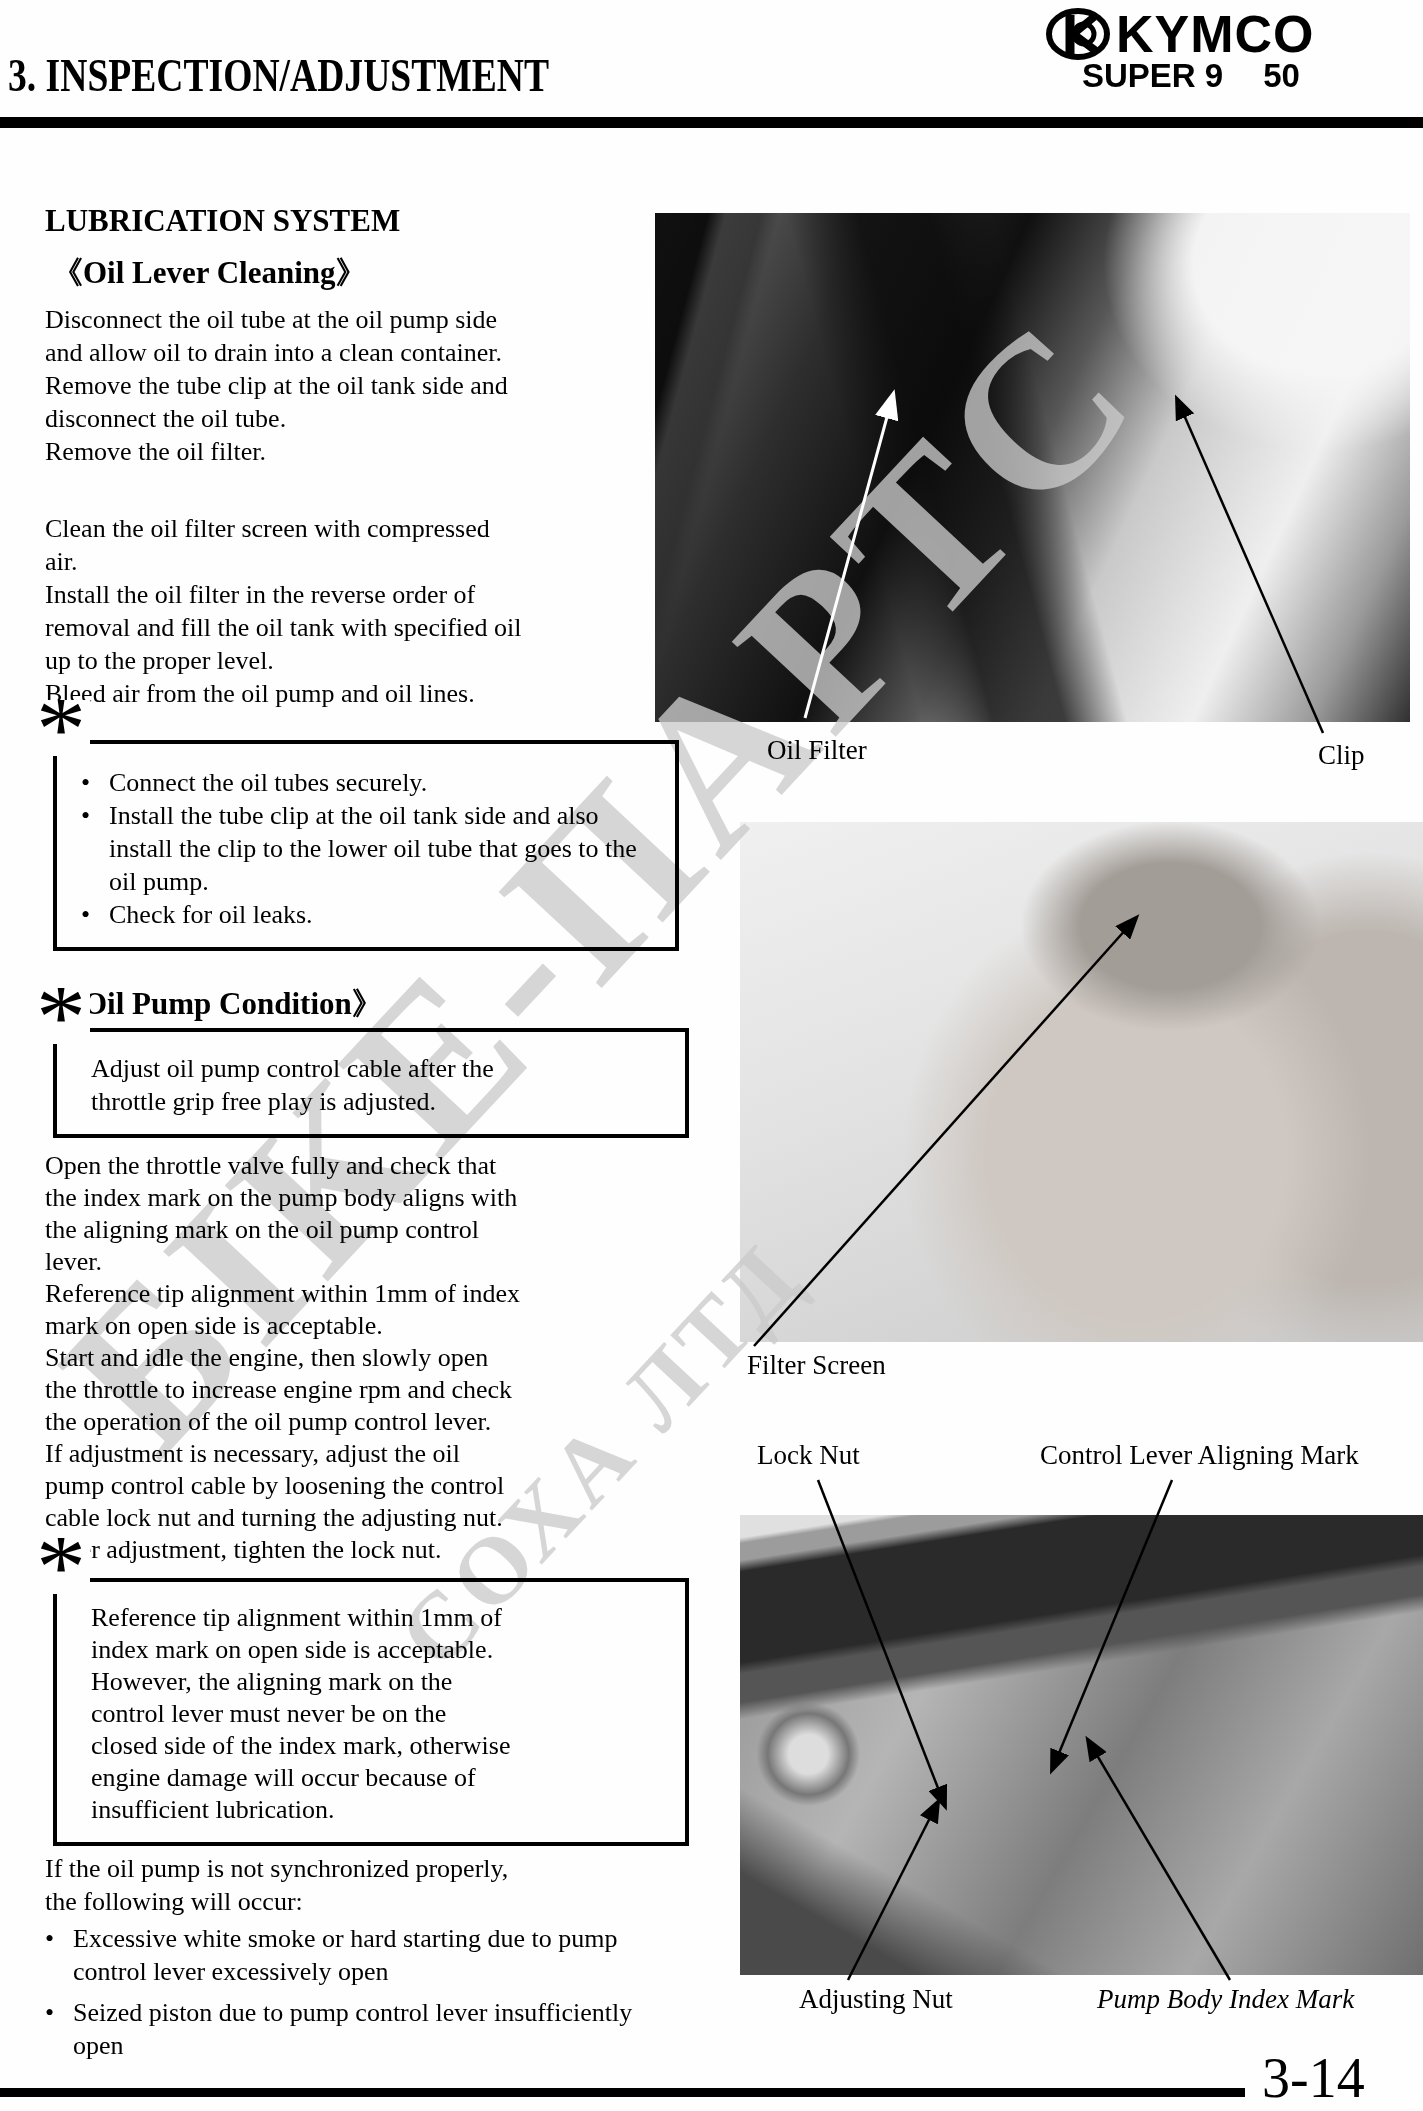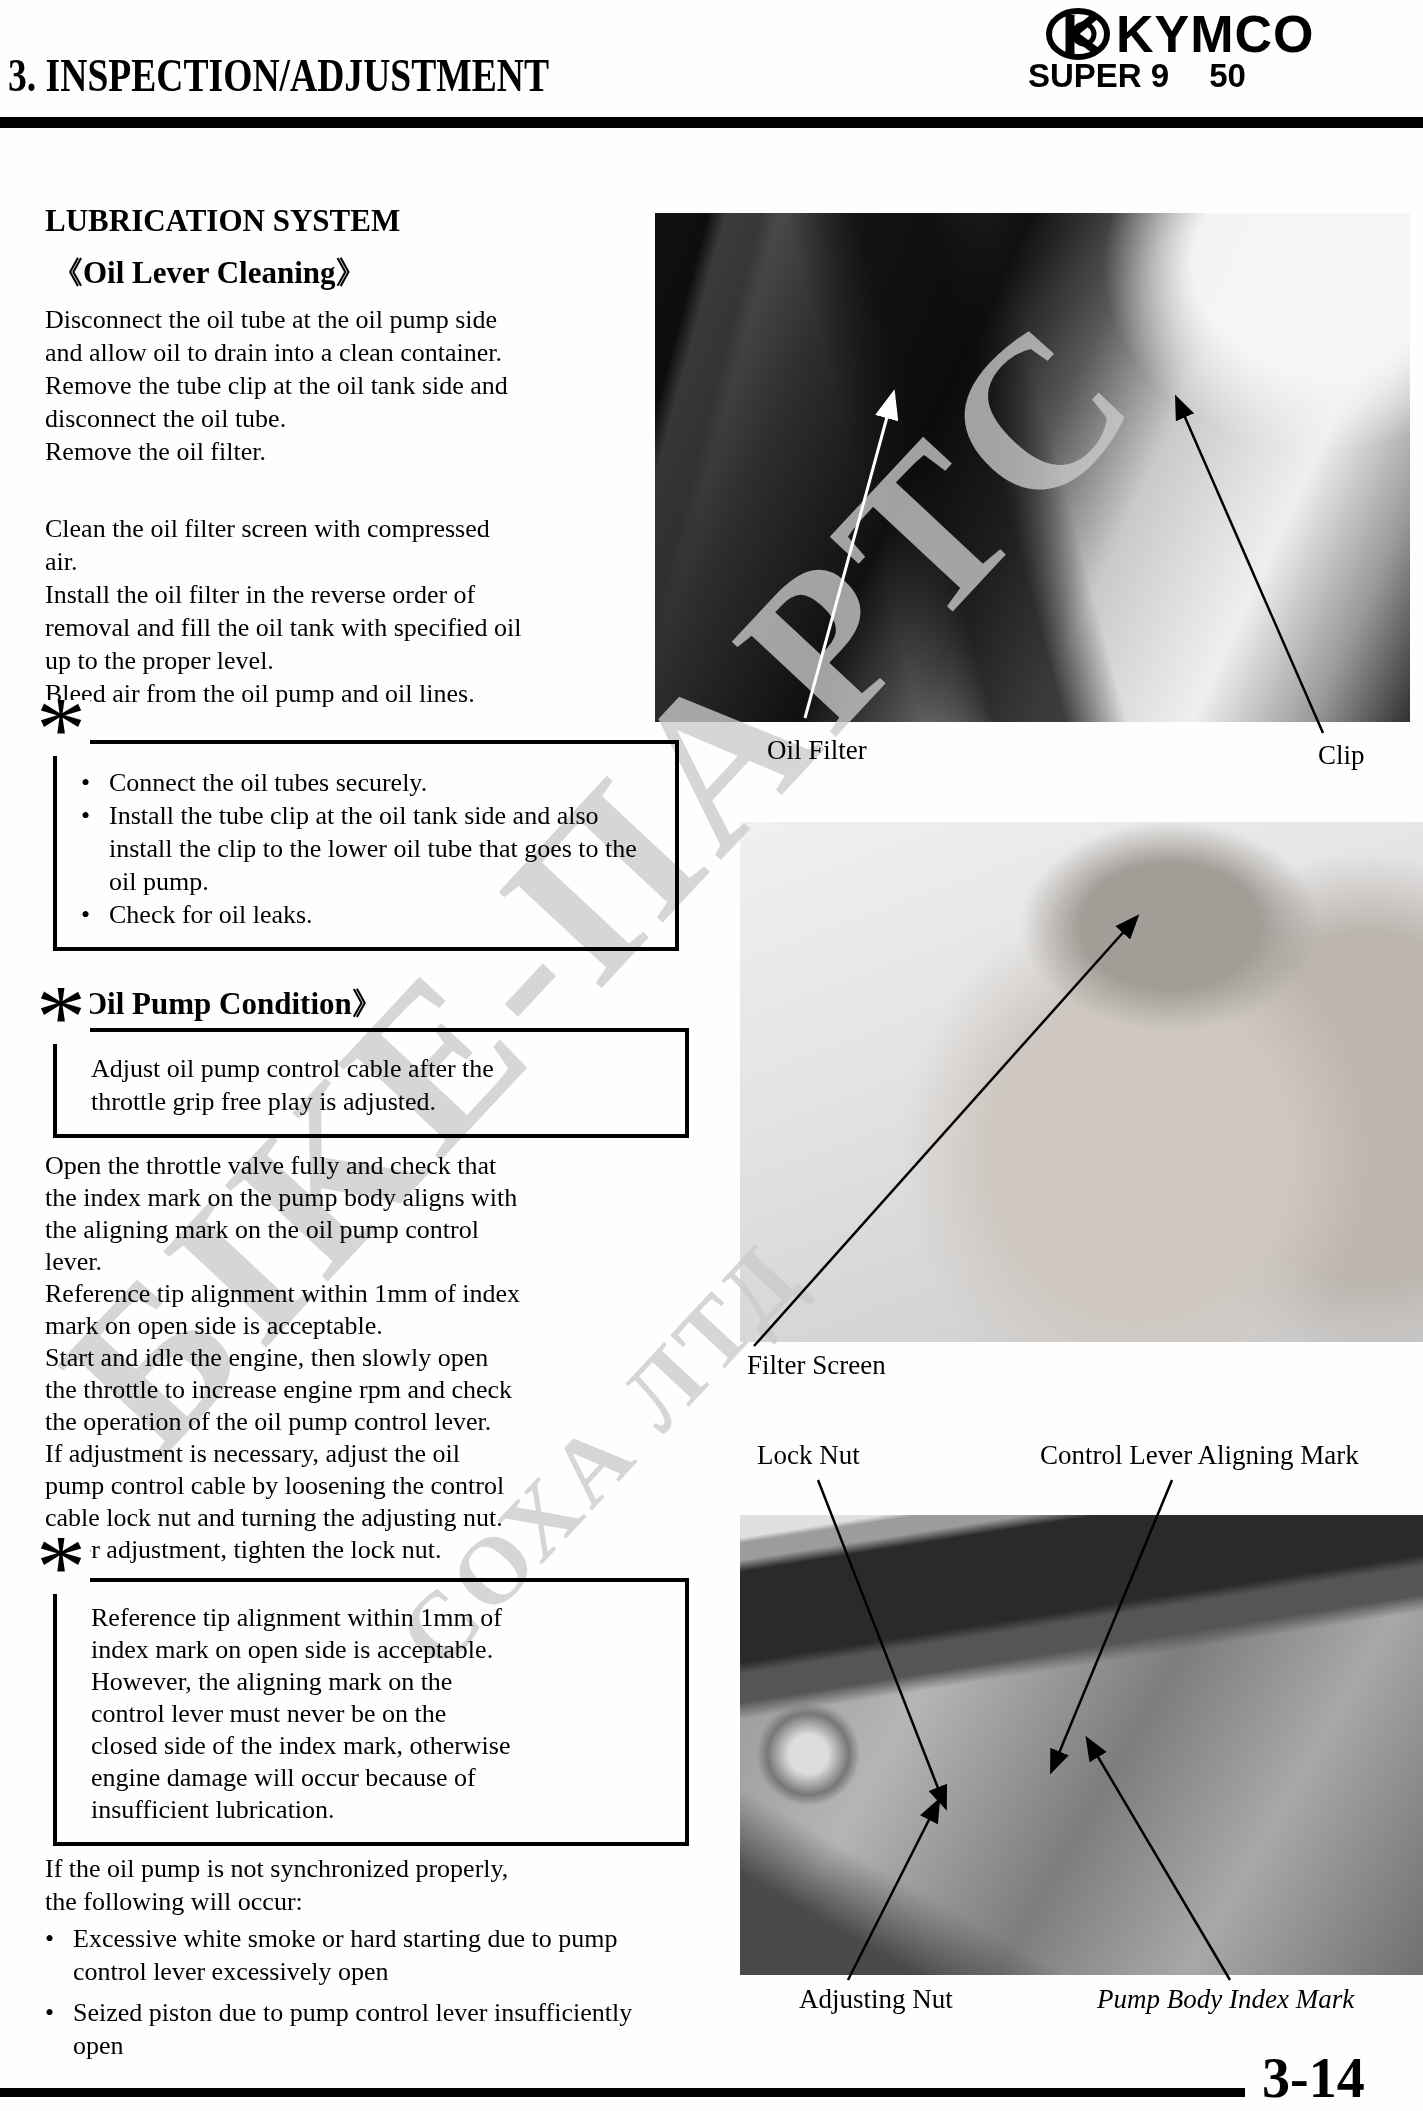--- a/index.html
+++ b/index.html
@@ -3,21 +3,21 @@
 <meta charset="utf-8">
 <style>
   html,body{margin:0;padding:0;background:#ffffff;}
   .page{position:relative;width:1423px;height:2111px;background:#fefefe;overflow:hidden;
         font-family:"Liberation Serif", "DejaVu Serif", serif;color:#000;}
   .abs{position:absolute;}
 
   
   .hdr-title{left:8px;top:48px;font-size:47px;font-weight:bold;white-space:nowrap;
              transform:scaleX(.80);transform-origin:left top;letter-spacing:0px;z-index:2;}
-  .hdr-model{left:1028px;top:57px;display:flex;gap:40px;font-family:"Liberation Sans",sans-serif;
+  .hdr-model{left:1082px;top:57px;display:flex;gap:40px;font-family:"Liberation Sans",sans-serif;
              font-weight:bold;font-size:33px;z-index:2;}
   .logo{left:1046px;top:4px;display:flex;align-items:center;gap:6px;z-index:2;}
   .logo-text{font-family:"Liberation Sans",sans-serif;font-weight:bold;font-size:52px;letter-spacing:1px;}
   .hdr-rule{left:0;top:117px;width:1423px;height:11px;background:#000;z-index:2;}
 
   
   .wm{color:#cbcbcb;opacity:.78;font-weight:bold;z-index:1;pointer-events:none;white-space:nowrap;
       font-family:"Liberation Serif","DejaVu Serif",serif;}
   .wm1{left:-280px;top:760px;width:1760px;text-align:center;font-size:215px;letter-spacing:10px;
        transform:rotate(-47deg);}
@@ -80,21 +80,21 @@
   .cap-filter-screen{left:747px;top:1350px;}
   .lbl-lock-nut{left:757px;top:1440px;}
   .lbl-clam{left:1040px;top:1440px;}
   .cap-adj-nut{left:753px;top:1984px;margin-left:46px;}
   .cap-pump-body{left:1097px;top:1984px;font-style:italic;}
 
   .overlay{z-index:2;pointer-events:none;}
 
   
   .ftr-rule{left:0;top:2088px;width:1245px;height:9px;background:#000;z-index:2;}
-  .page-num{left:1262px;top:2046px;font-size:56px;font-weight:bold;z-index:2;}
+  .page-num{left:1262px;top:2046px;font-size:56px;font-weight:normal;z-index:2;}
 </style>
 </head>
 <body>
 
 <div class="page">
 
   <div class="abs hdr-title">3. INSPECTION/ADJUSTMENT</div>
   <div class="abs logo">
     <svg width="64" height="54" viewBox="0 0 64 54">
       <ellipse cx="32" cy="27" rx="29" ry="23" fill="none" stroke="#000" stroke-width="6"></ellipse>

